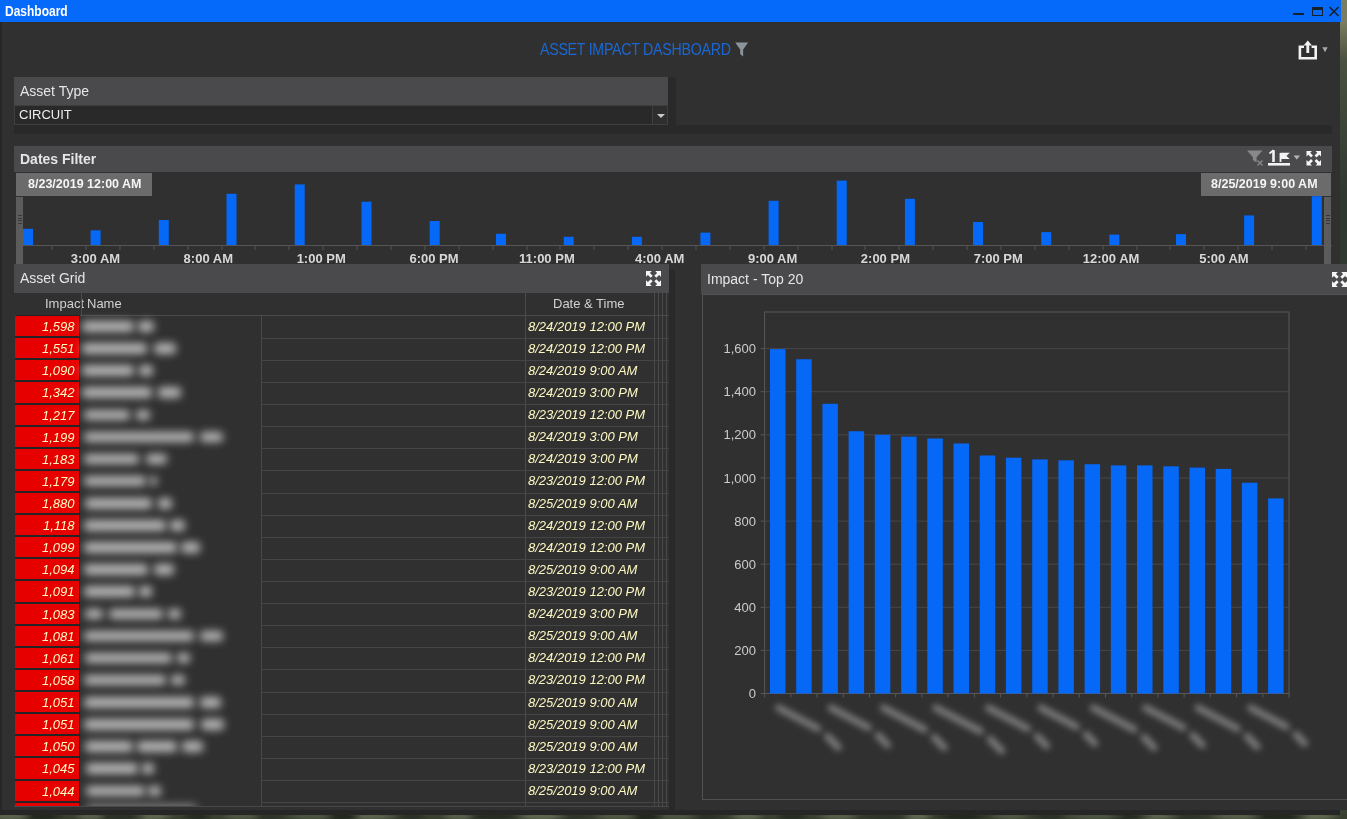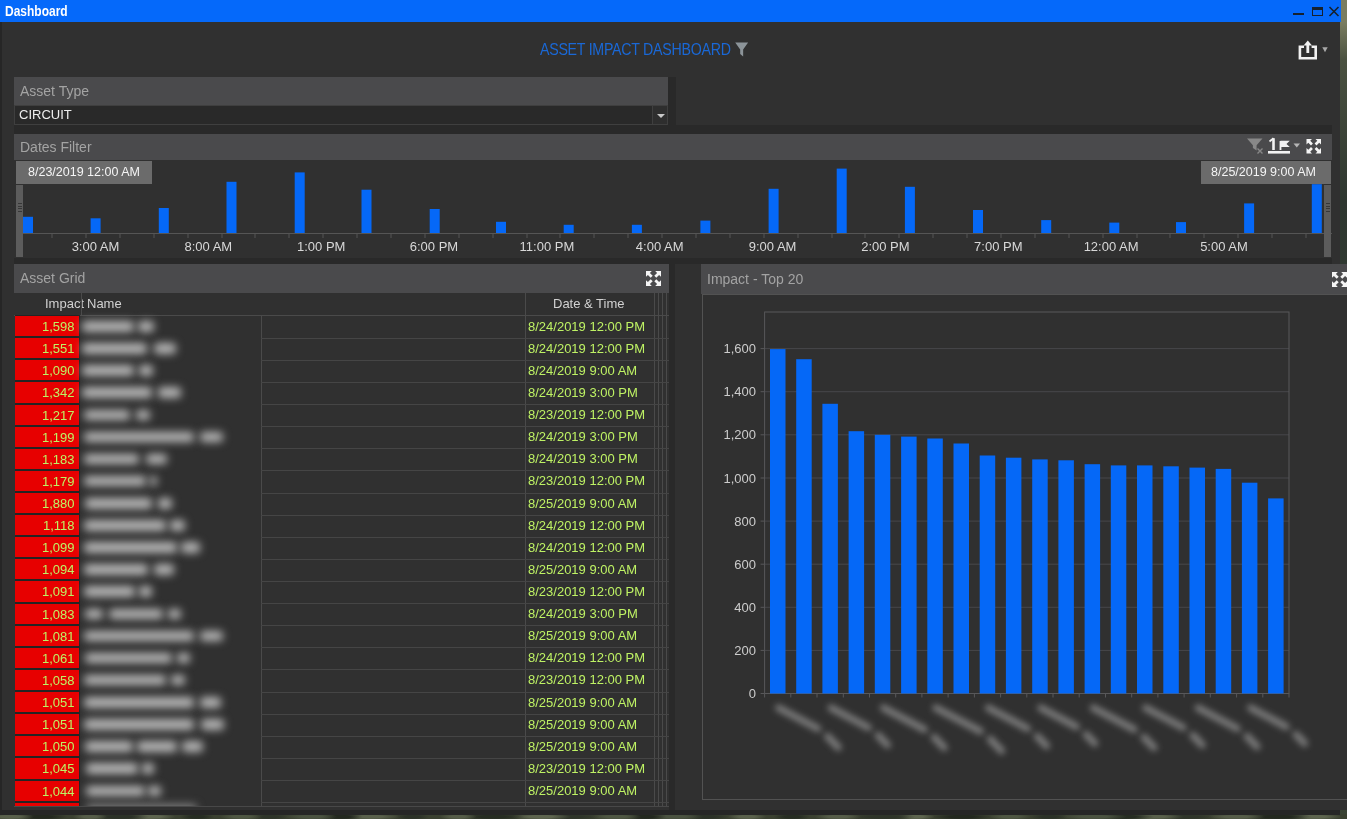--- a/index.html
+++ b/index.html
@@ -50,33 +50,33 @@
   .abs { position:absolute; }
   #titlebar { position:absolute; left:0; top:0; width:1341px; height:22px; background:#0569fa; }
   #titlebar .t { position:absolute; left:5px; top:1.5px; font-size:15px; font-weight:bold; color:#ffffff;
      transform:scaleX(0.8); transform-origin:0 0; }
   .winbtn { position:absolute; top:0; height:22px; }
   #apptitle { position:absolute; left:540px; top:40px; width:260px;
      font-size:16.5px; color:#1a68d6; letter-spacing:-0.3px; white-space:nowrap;
      transform:scaleX(0.86); transform-origin:0 0; }
   .panel { position:absolute; background:#303030; }
   .phead { position:absolute; left:0; top:0; width:100%; height:28px; background:#4a4a4c;
-     color:#a3a3a3; font-size:14px; line-height:28px; padding-left:6px; }
+     color:#e5e5e5; font-size:14px; line-height:28px; padding-left:6px; }
   .combo { position:absolute; left:0; top:28px; right:0; bottom:0; background:#292929;
      border:1px solid #3f3f3f; color:#ededed; font-size:13px; line-height:18px; padding-left:4px; }
   .combobtn { position:absolute; right:0; top:0; bottom:0; width:15px; border-left:1px solid #3f3f3f; background:#2e2e2e; }
   .combobtn:after { content:""; position:absolute; left:4px; top:8px; border-left:4px solid transparent;
      border-right:4px solid transparent; border-top:4px solid #c8c8c8; }
   
   #gridBody { font-size:13px; }
   .ghdr { position:absolute; left:0; top:0; width:655px; height:22.5px; color:#d2d2d2;
      border-bottom:1px solid #4a4a4a; }
   .hc { position:absolute; top:3px; }
   .vg { position:absolute; width:1px; background:#4a4a4a; }
-  .grow { position:absolute; left:0; width:655px; height:22.1px; color:#bef264; }
+  .grow { position:absolute; left:0; width:655px; height:22.1px; color:#fef9c3;font-style:italic; }
   .grow .rc { position:absolute; left:1px; top:0.5px; width:65px; height:20.2px; background:#e70000;
      text-align:right; padding-right:4.5px; line-height:21px; border-right:1px solid #242424;
      box-shadow:0 1.5px 0 #242424, 0 -1px 0 #242424; }
   .grow .blob { position:absolute; top:5.5px; height:10.5px; background:#b5b5b5;
      border-radius:4px; filter:blur(4.2px); }
   .grow .dt { position:absolute; left:514px; top:3px; }
   .rowline { position:absolute; height:1px; background:#454545; }
 </style>
 </head>
 <body>
@@ -119,21 +119,21 @@
       <path d="M26.3 7.2 h5.4 l-2.7 5.1 z" fill="#a9a9a9"></path>
     </svg>
   </div>
 
   <div class="panel" style="left:14px;top:77px;width:654px;height:48px;">
     <div class="phead">Asset Type</div>
     <div class="combo">CIRCUIT<div class="combobtn"></div></div>
   </div>
 
 
-  <div class="panel" id="datesFilter" style="left:14px;top:134px;width:1318px;height:124px;">
+  <div class="panel" id="datesFilter" style="left:14px;top:146px;width:1318px;height:124px;font-weight:bold;">
     <div class="phead" style="height:26px;line-height:26px;">Dates Filter</div>
     <div id="dfIcons" class="abs" style="left:1230px;top:3px;width:80px;height:20px;">
       <svg width="80" height="20" viewBox="0 0 80 20">
         <path d="M3 1.5 H18.5 L12.6 8.2 V13.5 L8.9 11 V8.2 Z" fill="#888888"></path>
         <path d="M13.5 11.5 l5 5 M18.5 11.5 l-5 5" stroke="#888888" stroke-width="1.4" fill="none"></path>
         <g fill="none" stroke="#f2f2f2">
           <path d="M25.5 4.5 L29.5 1.2" stroke-width="1.8"></path>
           <path d="M29.5 1.2 V13" stroke-width="2.6"></path>
           <path d="M36.5 13 V4" stroke-width="1.8"></path>
           <path d="M36.5 4.5 h7.5 l-2.6 2.4 L44 9.3 h-7.5" stroke-width="1.4" fill="#f2f2f2"></path>

